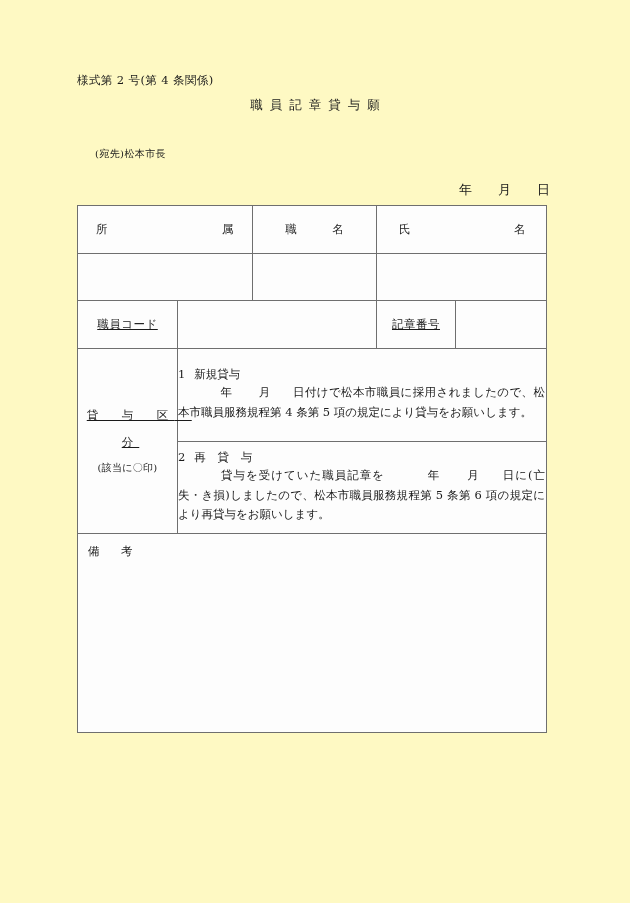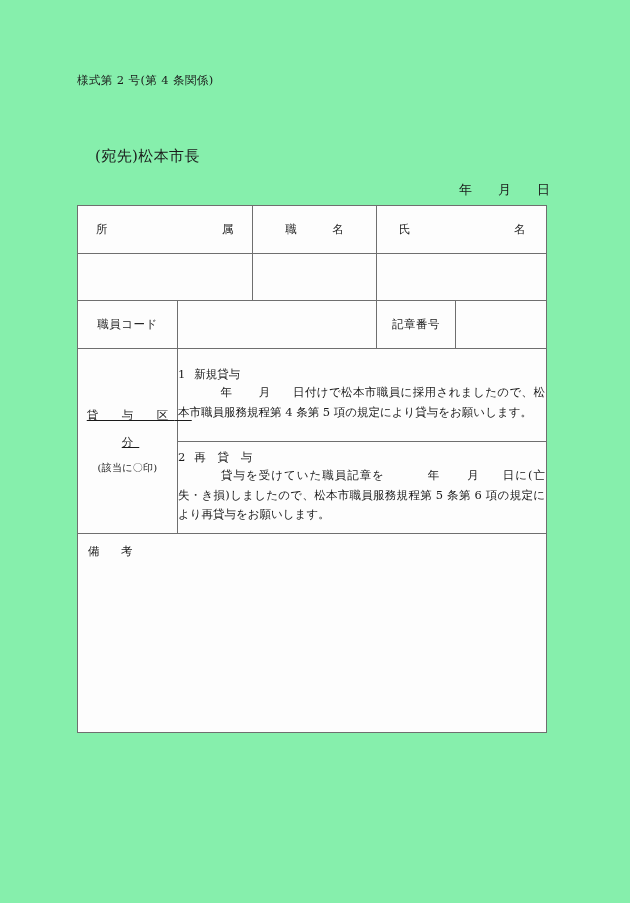--- a/index.html
+++ b/index.html
@@ -11,21 +11,21 @@
     width: 630px;
     height: 903px;
     position: relative;
     font-family: "DejaVu Serif", "Liberation Serif", serif;
     color: #1a1a1a;
     -webkit-font-smoothing: antialiased;
   }
   .page {
     position: absolute;
     inset: 0;
-    background: #86efac;
+    background: #fef9c3;
   }
 
   
   .form-no {
     position: absolute;
     left: 77px;
     top: 73px;
     font-size: 11.5px;
     letter-spacing: 0.4px;
     white-space: nowrap;
@@ -38,21 +38,21 @@
     text-align: center;
     font-size: 12.5px;
     letter-spacing: 7px;
     padding-left: 7px;
     white-space: nowrap;
   }
   .addressee {
     position: absolute;
     left: 95px;
     top: 147px;
-    font-size: 15px;
+    font-size: 10px;
     letter-spacing: 0.4px;
     white-space: nowrap;
   }
   .date-line {
     position: absolute;
     right: 80px;
     top: 181px;
     font-size: 13px;
     white-space: nowrap;
   }
@@ -91,21 +91,21 @@
   .center-sp {
     text-align: center;
     letter-spacing: 12px;
     padding-left: 12px;
     font-family: Liberation Mono, monospace;
   }
 
   .r-blank td { height: 46px; }
 
   
-  .r-code td { height: 47px; }
+  .r-code td { height: 47px; text-decoration: underline; }
   .cell-label {
     text-align: center;
     letter-spacing: 0.5px;
   }
 
   
   .cat-label-cell {
     vertical-align: middle;
     text-align: center;
     line-height: 2.35;
@@ -151,20 +151,21 @@
     letter-spacing: 5px;
   }
 </style>
 </head>
 <body>
 
 <div class="page">
 
   <div class="form-no">様式第 2 号(第 4 条関係)</div>
 
+  <div class="doc-title">職員記章貸与願</div>
 
   <div class="addressee">(宛先)松本市長</div>
 
   <div class="date-line">
     <span class="d-year">年</span><span class="d-month">月</span><span>日</span>
   </div>
 
   <table class="tbl">
     <colgroup>
       <col style="width:100px">

